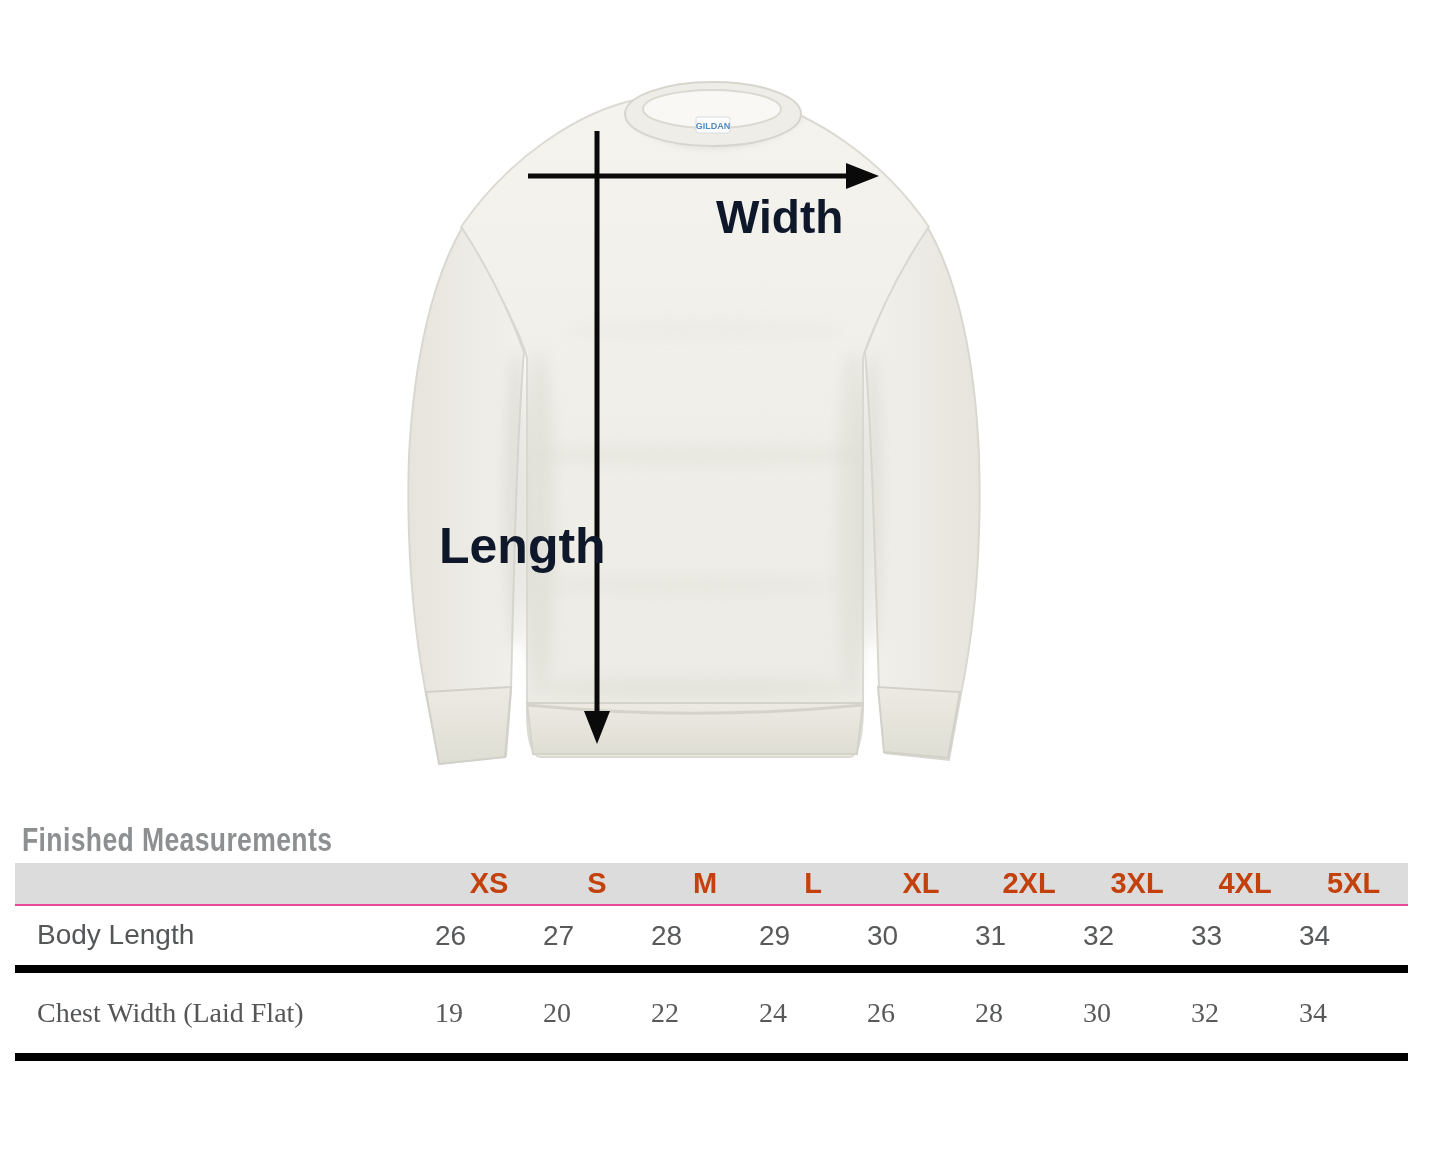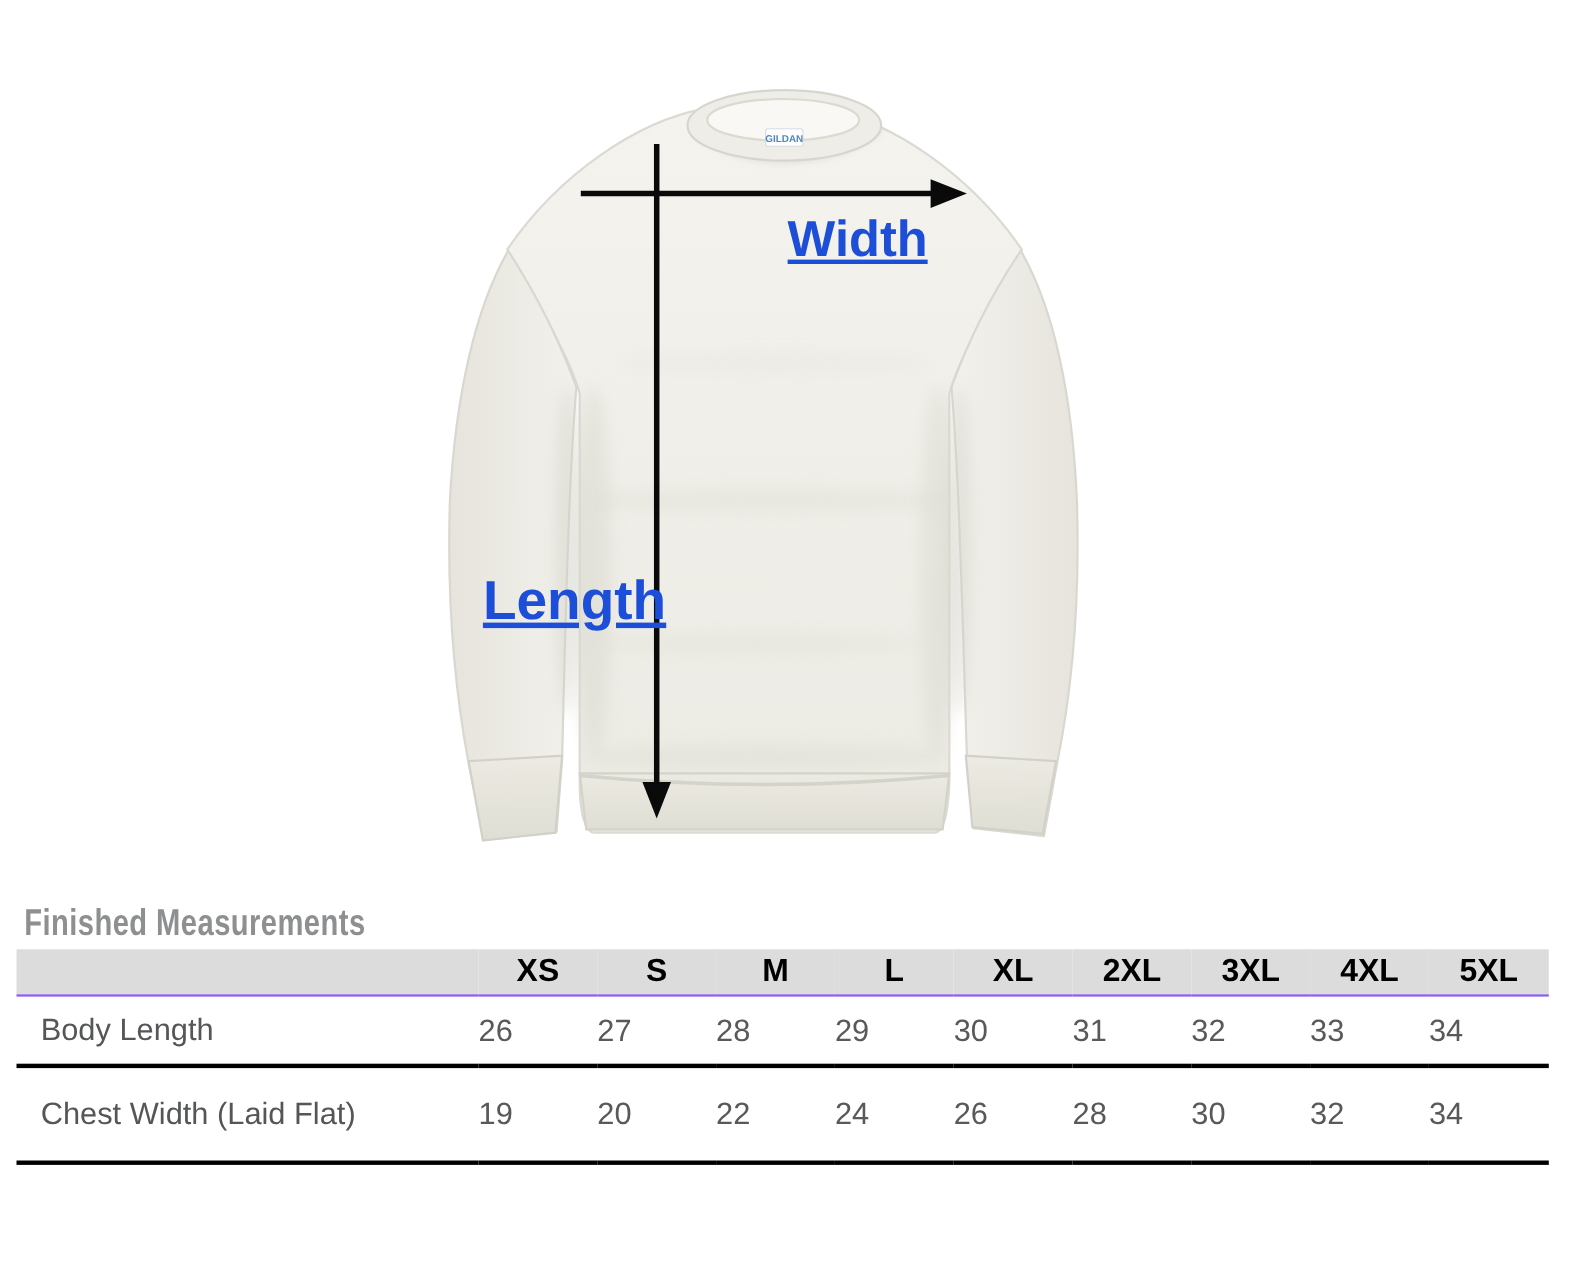--- a/index.html
+++ b/index.html
@@ -11,24 +11,23 @@
     position: relative;
     overflow: hidden;
   }
 
   
   .figure { position: absolute; left: 0; top: 0; width: 1445px; height: 810px; margin: 0; padding-left: 27px; }
   .figure svg { position: absolute; left: 0; top: 0; }
   .dim-label {
     position: absolute;
     font-weight: 700;
-    color: #1d4ed8;
+    color: #0f172a;
     white-space: nowrap;
     line-height: 1;
-    text-decoration: underline;
   }
   .dim-label.width  { left: 716px; top: 194px; font-size: 46px; }
   .dim-label.length { left: 439px; top: 521px; font-size: 50px; }
 
   
   .heading {
     position: absolute; left: 22px; top: 820px; margin: 0;
     font-size: 34px; font-weight: 700;
     color: #8d8f90;
     transform: scaleX(0.78); transform-origin: left center;
@@ -38,29 +37,29 @@
   table.meas {
     position: absolute; left: 15px; top: 863px;
     width: 1393px;
     border-collapse: collapse;
     table-layout: fixed;
     color: #58595b;
   }
   .meas thead tr { height: 42px; }
   .meas thead th {
     background: #dcdcdc;
-    font-size: 29px; font-weight: 700; color: #000000;
+    font-size: 29px; font-weight: 700; color: #c2410c;
     text-align: center; vertical-align: middle;
-    border-bottom: 2px solid #8b5cf6;
+    border-bottom: 2px solid #ec4899;
     padding: 0;
   }
-  .meas tbody tr { border-bottom: 4px solid #000000; }
+  .meas tbody tr { border-bottom: 8px solid #000000; }
   .meas tbody tr.last { border-bottom: none; }
   .meas tr.r0 { height: 64px; }
-  .meas tr.r1 { height: 88px; }
+  .meas tr.r1 { height: 88px; font-family: Liberation Serif, serif; }
   .meas tr.r2 { height: 106px; }
   .meas tbody th.lbl {
     text-align: left; vertical-align: middle;
     font-weight: 400; font-size: 28px; color: #555658;
     padding: 0 0 0 22px;
     line-height: 1.15;
   }
   .meas td.val {
     vertical-align: middle;
     font-size: 28px;

